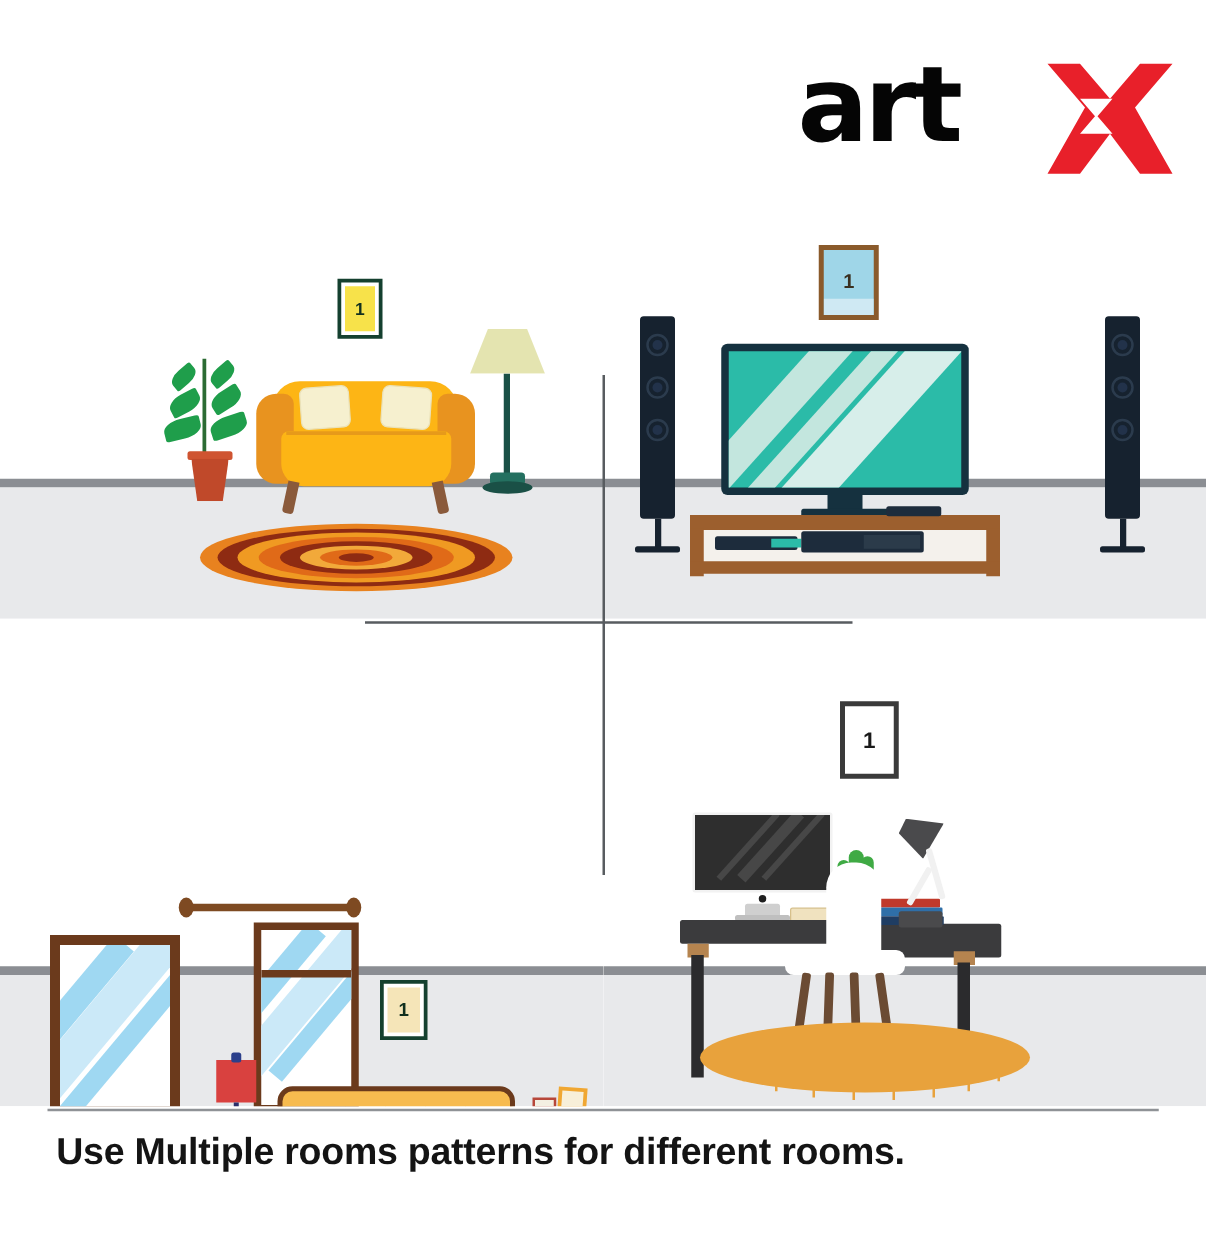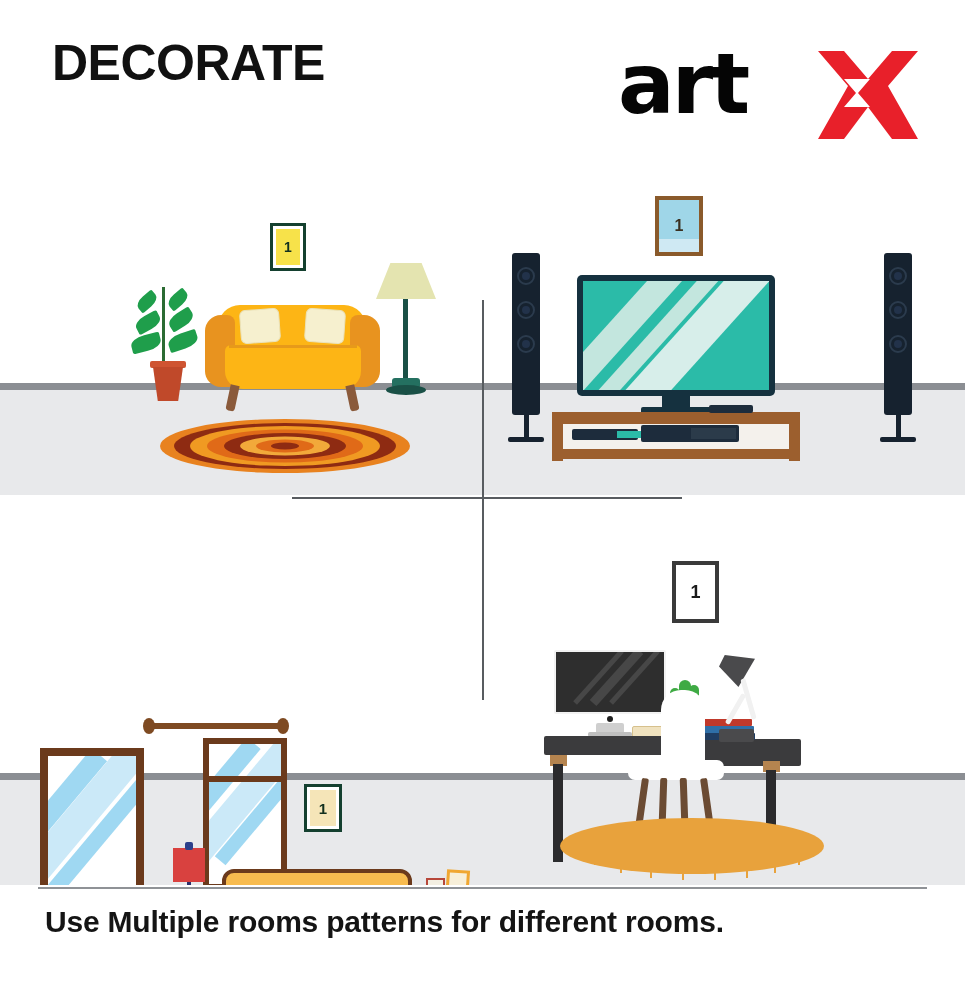--- a/index.html
+++ b/index.html
@@ -15,21 +15,21 @@
   .headline { position:absolute; left:52px; top:38px; }
   .headline .l1 {
     font-size:50px; font-weight:bold; letter-spacing:-0.5px;
     color:#111111; line-height:1.0; font-family:"Liberation Sans", sans-serif;
   }
   .headline .l2 {
     font-size:35px; font-weight:bold; letter-spacing:0.3px;
     color:#111111; line-height:1.25; margin-top:4px;
   }
 
-  .logo { position:absolute; left:618px; top:45px; width:300px; height:95px; }
+  .logo { position:absolute; left:638px; top:45px; width:300px; height:95px; }
   .logo-art {
     position:absolute; left:0; top:0;
     font-size:84px; font-weight:bold; color:#050505;
     letter-spacing:-3px; line-height:0.95;
     font-family:"DejaVu Sans", sans-serif;
   }
   .logo-x { position:absolute; left:196px; top:4px; width:108px; height:92px; }
 
   
   .scenes { position:absolute; left:0; top:175px; width:965px; height:710px; }
@@ -87,21 +87,20 @@
   .caption {
     position:absolute; left:45px; top:905px; width:880px;
     font-size:30px; font-weight:bold; color:#141414; letter-spacing:-0.2px;
   }
 </style>
 </head>
 <body>
 
 <div class="header">
   <div class="headline">
-    <div class="l1">DECORATE</div>
   </div>
 
   <div class="logo">
     <div class="logo-art">art</div>
     <svg class="logo-x" viewBox="0 0 108 92">
       <path d="M4 2 L30 2 L54 30 L78 2 L104 2 L74 37 L104 90 L78 90 L54 58 L30 90 L4 90 L34 37 Z" fill="#E8202A"></path>
       <path d="M30 30 L56 30 L44 44 L56 58 L30 58 L42 44 Z" fill="#ffffff"></path>
     </svg>
   </div>
 </div>

